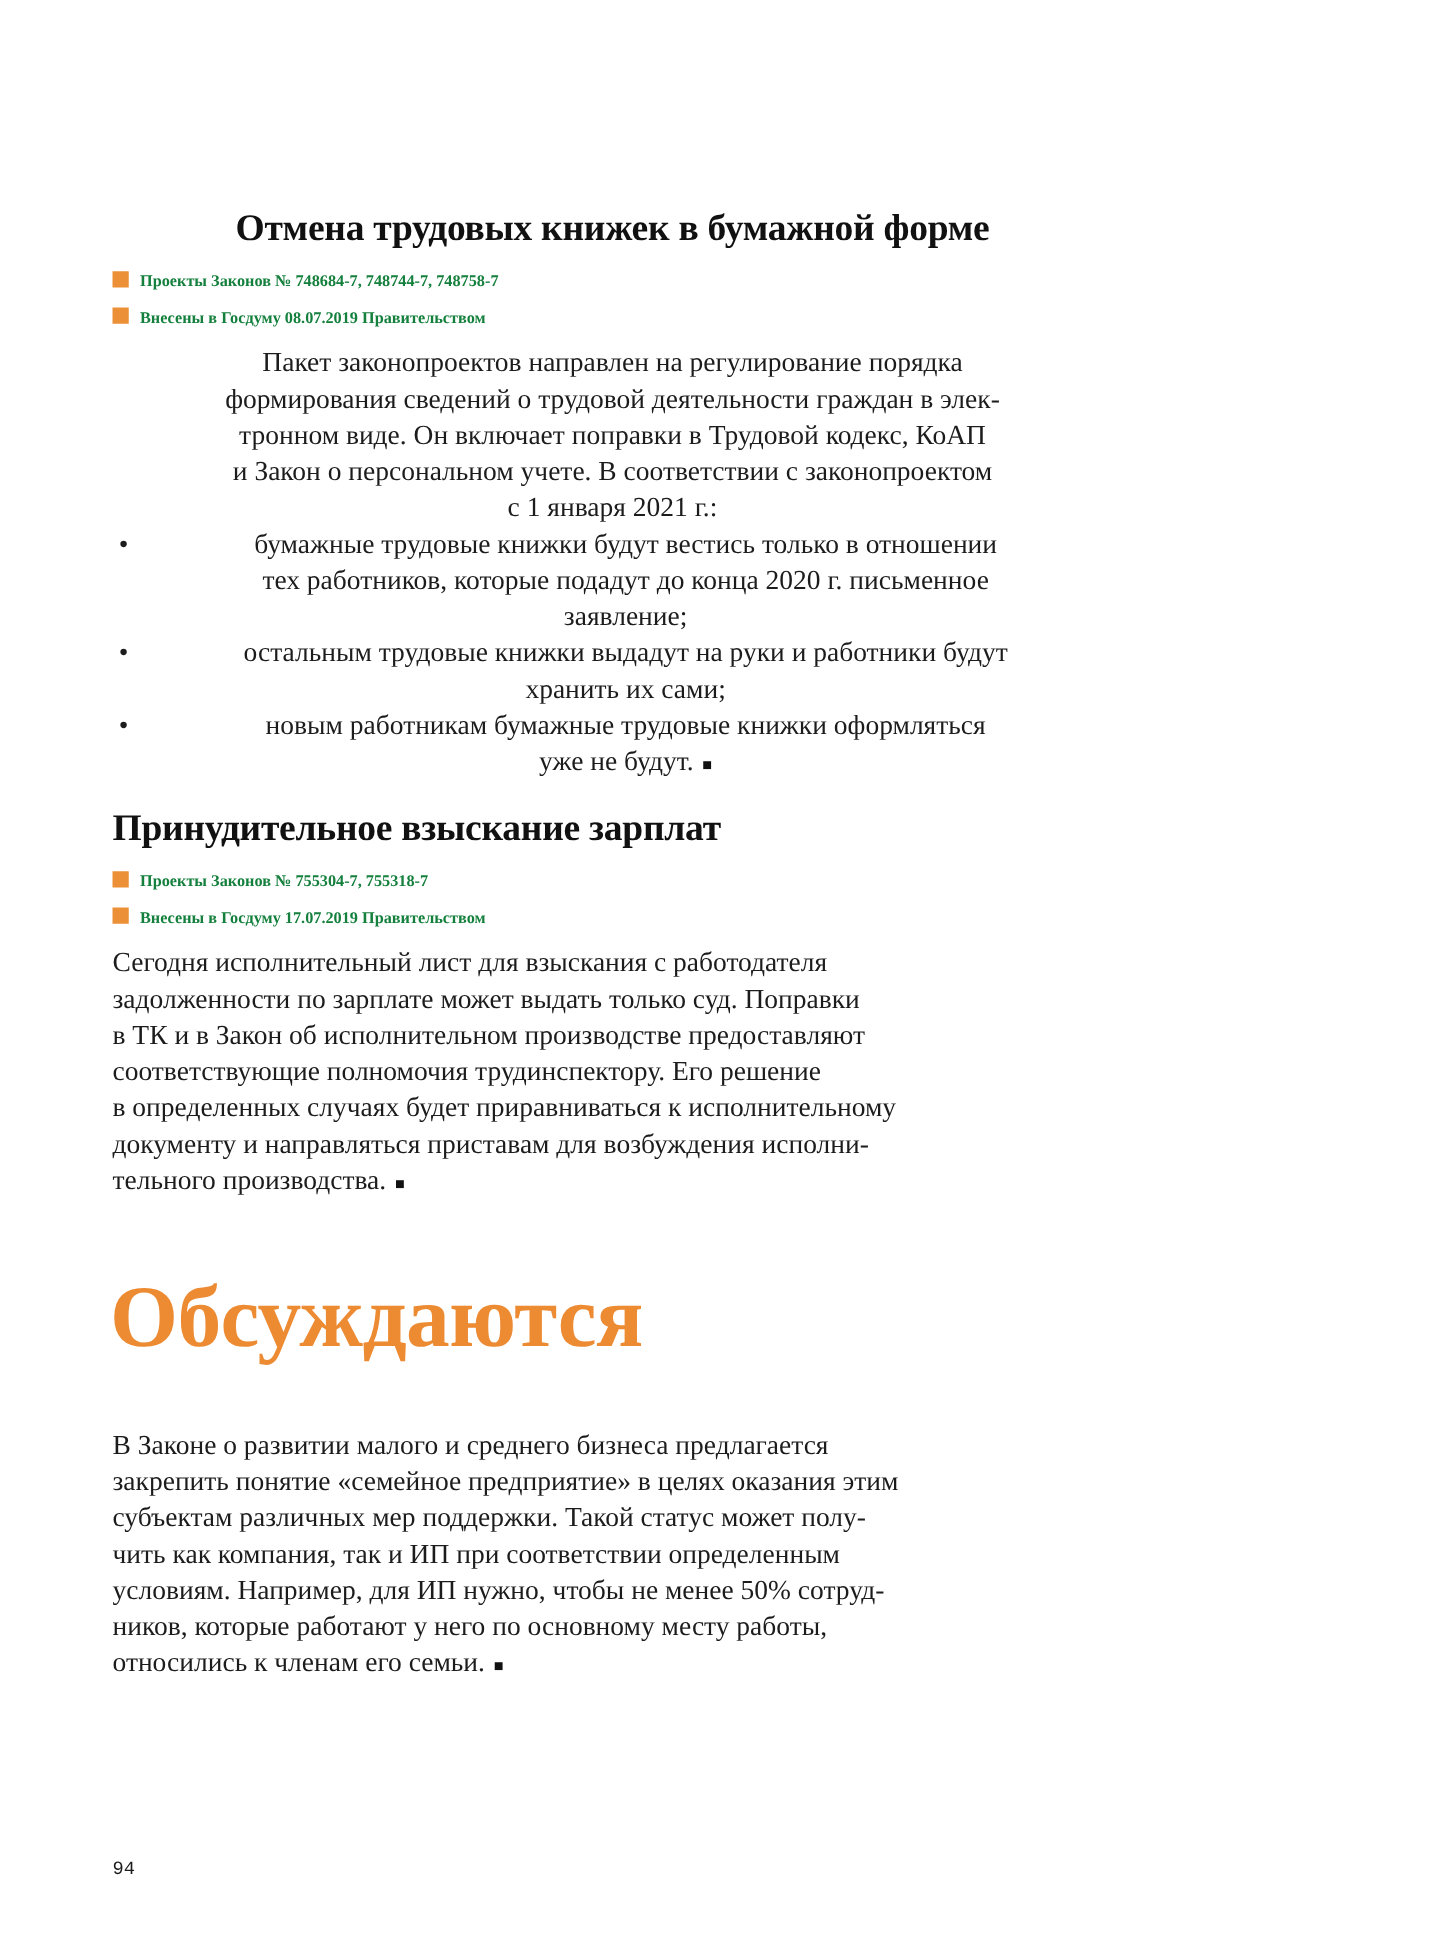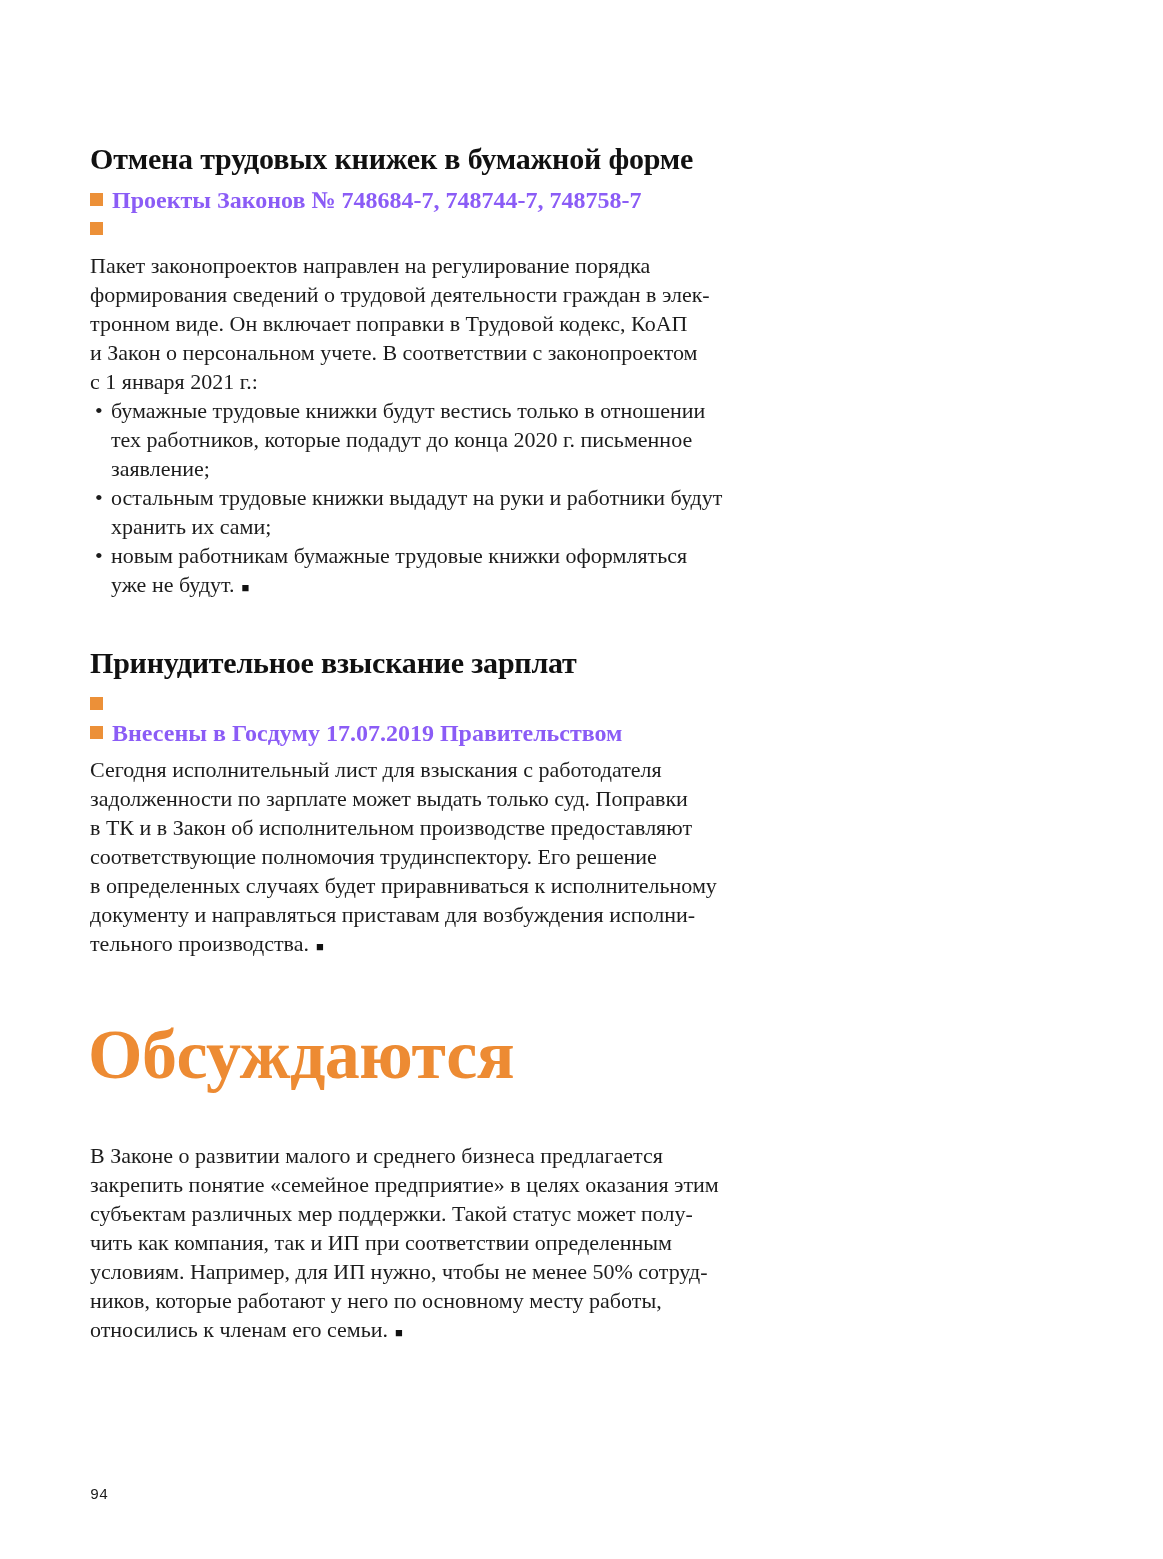--- a/index.html
+++ b/index.html
@@ -16,41 +16,41 @@
     position: absolute;
     left: 90px; top: 82px;
     font-size: 23px;
     line-height: 28px;
     color: #ED8B33;
   }
   .kicker .kb { font-weight: bold; }
   .kicker .kr { font-weight: normal; margin-left: 6px; }
 
   .article { position: absolute; left: 90px; width: 800px; }
-  .a1 { top: 141px; }
+  .a1 { top: 165px; text-align: center; }
   .a2 { top: 645px; }
   .a3 { top: 1132px; }
 
   .article h2 {
     margin: 0 0 12px 0;
     font-size: 30px;
     line-height: 36px;
     font-weight: bold;
     color: #111111;
     letter-spacing: -0.2px;
   }
   .meta-row {
     display: flex;
     align-items: flex-start;
     height: 24px;
     margin-bottom: 5px;
-    font-size: 24px;
+    font-size: 13px;
     line-height: 23px;
     font-weight: bold;
-    color: #8b5cf6;
+    color: #15803d;
   }
   .sq {
     flex: 0 0 auto;
     width: 13px; height: 13px;
     margin: 4px 9px 0 0;
     background: #EC9038;
   }
   .body {
     margin: 9px 0 0 0;
     font-size: 22px;
@@ -112,20 +112,21 @@
 
 
   <section class="article a1">
     <h2>Отмена трудовых книжек в бумажной форме</h2>
     <div class="meta-row">
       <span class="sq"></span>
       <span class="meta-text">Проекты Законов № 748684-7, 748744-7, 748758-7</span>
     </div>
     <div class="meta-row">
       <span class="sq"></span>
+      <span class="meta-text">Внесены в Госдуму 08.07.2019 Правительством</span>
     </div>
     <p class="body">Пакет законопроектов направлен на регулирование порядка
 формирования сведений о трудовой деятельности граждан в элек-
 тронном виде. Он включает поправки в Трудовой кодекс, КоАП
 и Закон о персональном учете. В соответствии с законопроектом
 с 1 января 2021 г.:</p>
     <ul class="bullets">
       <li>
         <span class="blt">•</span>
         <span class="li-text">бумажные трудовые книжки будут вестись только в отношении
@@ -142,20 +143,21 @@
         <span class="li-text">новым работникам бумажные трудовые книжки оформляться
 уже не будут.</span><span class="endmark">■</span>
       </li>
     </ul>
   </section>
 
   <section class="article a2">
     <h2>Принудительное взыскание зарплат</h2>
     <div class="meta-row">
       <span class="sq"></span>
+      <span class="meta-text">Проекты Законов № 755304-7, 755318-7</span>
     </div>
     <div class="meta-row">
       <span class="sq"></span>
       <span class="meta-text">Внесены в Госдуму 17.07.2019 Правительством</span>
     </div>
     <p class="body">Сегодня исполнительный лист для взыскания с работодателя
 задолженности по зарплате может выдать только суд. Поправки
 в ТК и в Закон об исполнительном производстве предоставляют
 соответствующие полномочия трудинспектору. Его решение
 в определенных случаях будет приравниваться к исполнительному

